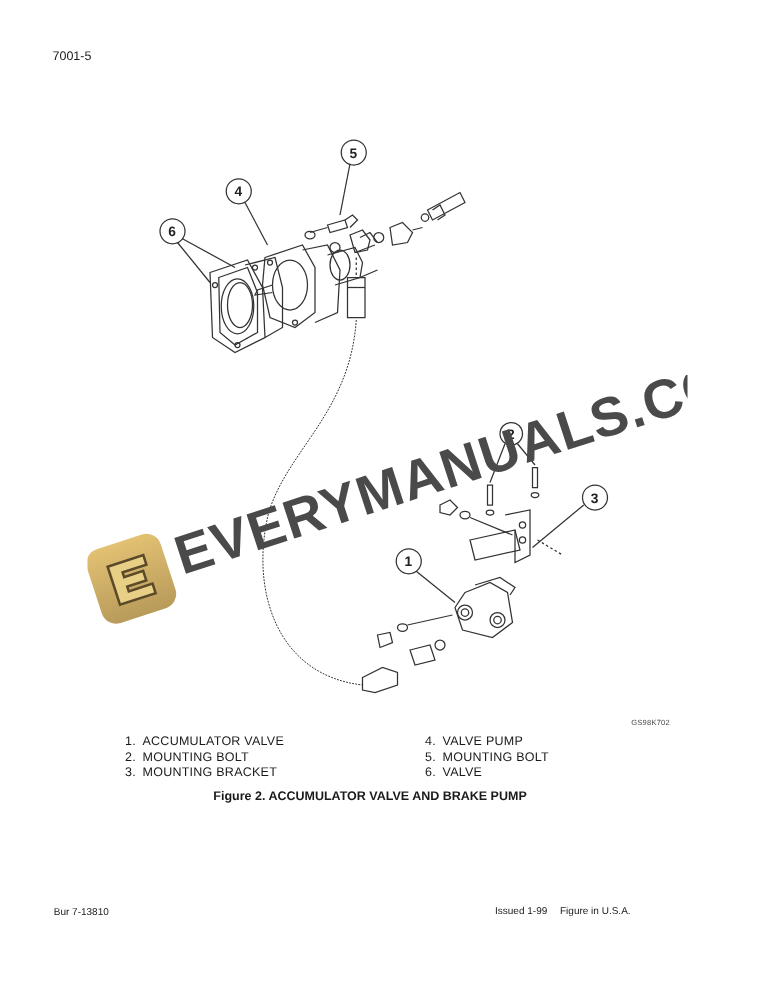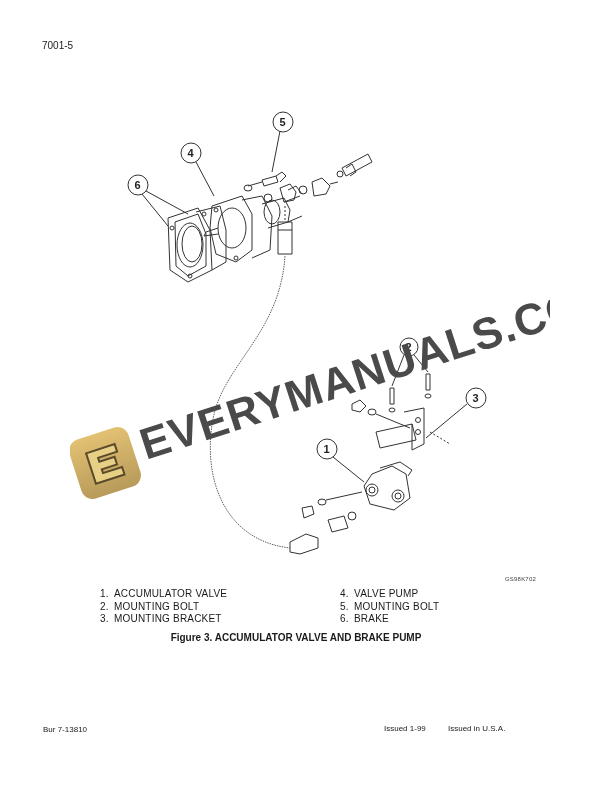--- a/index.html
+++ b/index.html
@@ -9,21 +9,21 @@
   .callout { font-family:"Liberation Sans", sans-serif; font-size:11px; font-weight:bold; }
   .watermark { position:absolute; left:70px; top:300px; width:480px; height:220px; pointer-events:none; }
   .drawing-id { position:absolute; left:505px; top:576px; font-size:6px; color:#444; letter-spacing:0.2px; }
   .legend { position:absolute; top:588px; font-size:10px; line-height:12.5px; letter-spacing:0.2px; }
   .legend-left { left:100px; }
   .legend-right { left:340px; }
   .legend .num { display:inline-block; width:14px; }
   .caption { position:absolute; left:0; width:612px; top:632px; text-align:center; font-size:10px; font-weight:bold; }
   .caption span { position:relative; left:-10px; }
   .footer-left { position:absolute; left:43px; top:725px; font-size:8px; }
-  .footer-issued { position:absolute; left:384px; top:724px; font-size:8px; }
+  .footer-issued { position:absolute; left:396px; top:724px; font-size:8px; }
   .footer-printed { position:absolute; left:448px; top:724px; font-size:8px; }
 </style>
 </head>
 <body>
 
 <div class="page-number">7001-5</div>
 
 <svg class="diagram" viewBox="0 0 612 580" xmlns="http://www.w3.org/2000/svg" fill="none" stroke="#333" stroke-width="1">
 
   <g>
@@ -162,20 +162,20 @@
 
 <div class="legend legend-left">
   <div><span class="num">1.</span><span>ACCUMULATOR VALVE</span></div>
   <div><span class="num">2.</span><span>MOUNTING BOLT</span></div>
   <div><span class="num">3.</span><span>MOUNTING BRACKET</span></div>
 </div>
 
 <div class="legend legend-right">
   <div><span class="num">4.</span><span>VALVE PUMP</span></div>
   <div><span class="num">5.</span><span>MOUNTING BOLT</span></div>
-  <div><span class="num">6.</span><span>BRAKE</span></div>
+  <div><span class="num">6.</span><span>VALVE</span></div>
 </div>
 
-<div class="caption"><span>Figure 3. ACCUMULATOR VALVE AND BRAKE PUMP</span></div>
+<div class="caption"><span>Figure 2. ACCUMULATOR VALVE AND BRAKE PUMP</span></div>
 
 <div class="footer-left">Bur 7-13810</div>
 <div class="footer-issued">Issued 1-99</div>
-<div class="footer-printed">Issued in U.S.A.</div>
+<div class="footer-printed">Figure in U.S.A.</div>
 
 </body></html>

